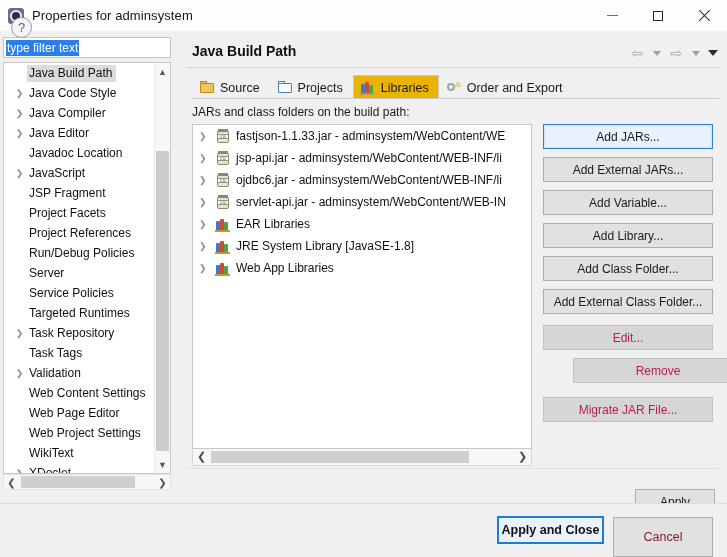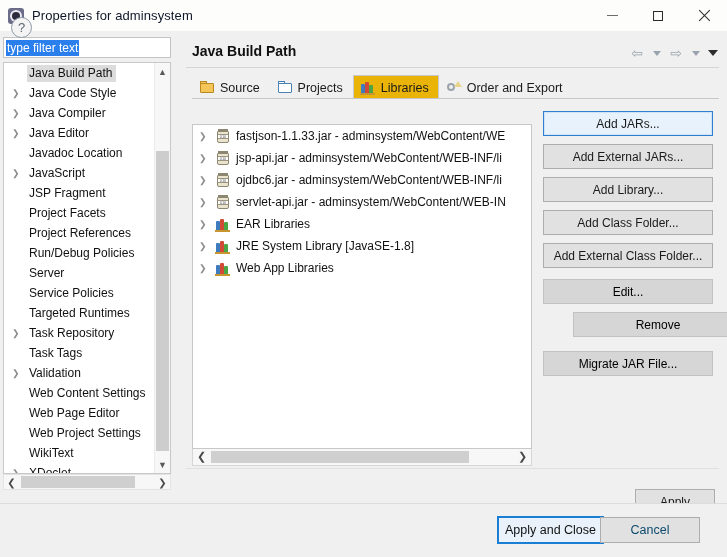--- a/index.html
+++ b/index.html
@@ -100,20 +100,21 @@
   .glyph-close::before { transform: rotate(45deg); }
   .glyph-close::after { transform: rotate(-45deg); }
 
   
   .left-pane {
     position: absolute;
     left: 0; top: 31px;
     width: 178px;
     height: 472px;
     background: #f0f0f0;
+    text-align: center;
   }
   .filter-box {
     position: absolute;
     left: 3px; top: 6px;
     width: 168px; height: 21px;
     background: #ffffff;
     border: 1px solid #c3c3c3;
     box-sizing: border-box;
     display: flex;
     align-items: center;
@@ -483,21 +484,21 @@
     justify-content: center;
     color: #4a4a4a;
     font-size: 11px;
   }
   .jar-h-arrow.left { left: 0; }
   .jar-h-arrow.right { right: 0; }
 
   
   .btn-col {
     position: absolute;
-    left: 365px; top: 80px;
+    left: 365px; top: 93px;
     width: 170px;
   }
   .sbtn {
     width: 170px;
     height: 25px;
     margin-bottom: 8px;
     background: #e1e1e1;
     border: 1px solid #adadad;
     box-sizing: border-box;
     font-family: "Liberation Sans", sans-serif;
@@ -509,21 +510,21 @@
     cursor: default;
   }
   .sbtn.focused {
     background: #e8f2fc;
     border: 1px solid #2f7fd0;
     box-shadow: inset 0 0 0 1px #cfe3f7;
   }
   .sbtn.disabled {
     background: #d6d6d6;
     border: 1px solid #c2c2c2;
-    color: #000000;
+    color: #be185d;
     text-align: right;
   }
   .gap-lg { margin-bottom: 11px; }
   .gap-md { margin-bottom: 14px; margin-left: 30px; }
 
   
   .apply-sep {
     position: absolute;
     left: 8px; top: 437px;
     width: 533px; height: 1px;
@@ -569,33 +570,34 @@
     left: 497px; top: 516px;
     width: 107px; height: 28px;
     background: #e9f2fb;
     border: 2px solid #1a7fd4;
     box-sizing: border-box;
     display: flex;
     align-items: center;
     justify-content: center;
     font-size: 12.5px;
     color: #111;
+    font-weight: bold;
   }
   .cancel-btn {
     position: absolute;
-    left: 600px; top: 517px;
-    width: 100px; height: 26px;
+    left: 613px; top: 517px;
+    width: 100px; height: 40px;
     background: #e1e1e1;
     border: 1px solid #adadad;
     box-sizing: border-box;
     display: flex;
     align-items: center;
     justify-content: center;
     font-size: 12.5px;
-    color: #0c4a6e;
+    color: #7f1d1d;
   }
 </style>
 </head>
 <body>
 
 <div class="dialog">
 
   <div class="titlebar">
     <div class="title-icon">
       <div class="gear-outer"></div>
@@ -773,20 +775,21 @@
       <div class="tab">
         <span class="tico ico-order">
           <span class="key"></span>
             <span class="arrow"></span>
         </span>
         <span>Order and Export</span>
       </div>
     </div>
     <div class="tab-underline"></div>
 
+    <div class="section-label">JARs and class folders on the build path:</div>
 
     <div class="jar-list">
       <div class="jar-row">
         <span class="jar-arrow">❯</span>
         <span class="jar-ico icon-jar">
           <span class="lid"></span>
             <span class="jar"></span>
             <span class="lbl">010</span>
         </span>
         <span>fastjson-1.1.33.jar - adminsystem/WebContent/WE</span>
@@ -852,20 +855,21 @@
 
     <div class="jar-h-scroll">
       <div class="jar-h-arrow left">❮</div>
       <div class="jar-h-thumb"></div>
       <div class="jar-h-arrow right">❯</div>
     </div>
 
     <div class="btn-col">
       <div class="sbtn focused">Add JARs...</div>
       <div class="sbtn">Add External JARs...</div>
+      <div class="sbtn">Add Variable...</div>
       <div class="sbtn">Add Library...</div>
       <div class="sbtn">Add Class Folder...</div>
       <div class="sbtn gap-lg">Add External Class Folder...</div>
       <div class="sbtn disabled">Edit...</div>
       <div class="sbtn disabled gap-md">Remove</div>
       <div class="sbtn disabled">Migrate JAR File...</div>
     </div>
 
     <div class="apply-sep"></div>
     <div class="apply-btn">Apply</div>

